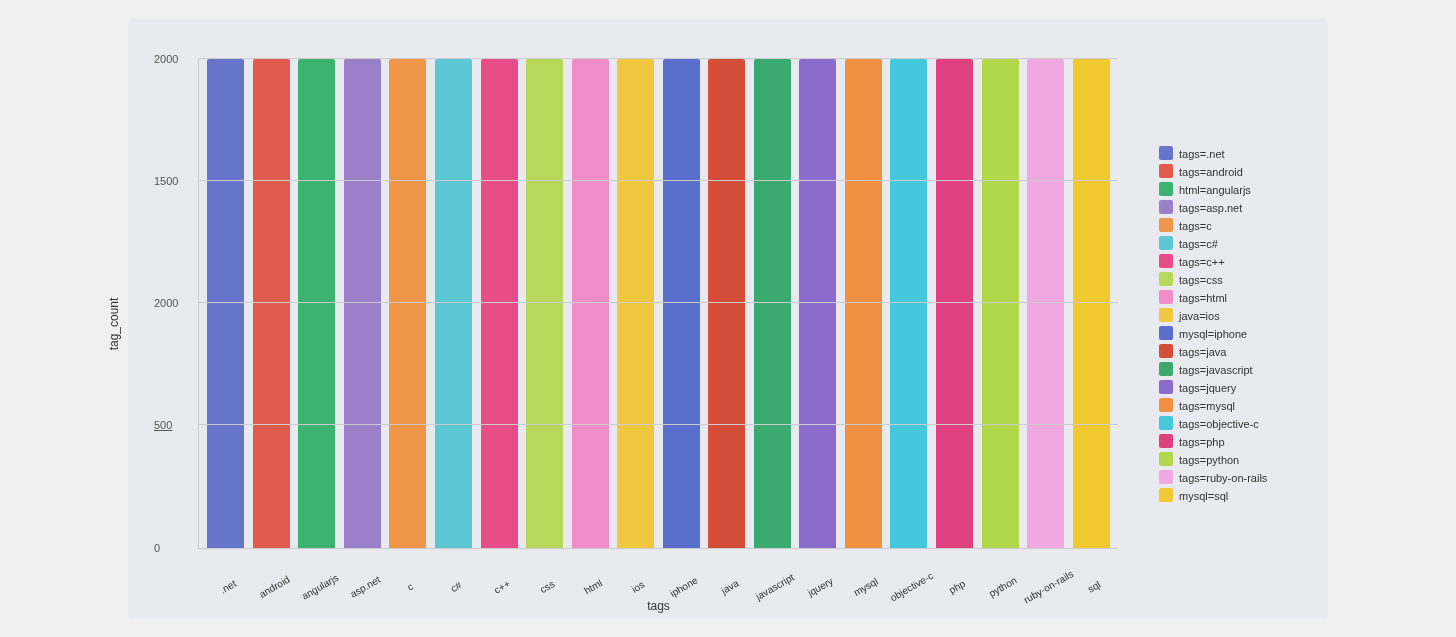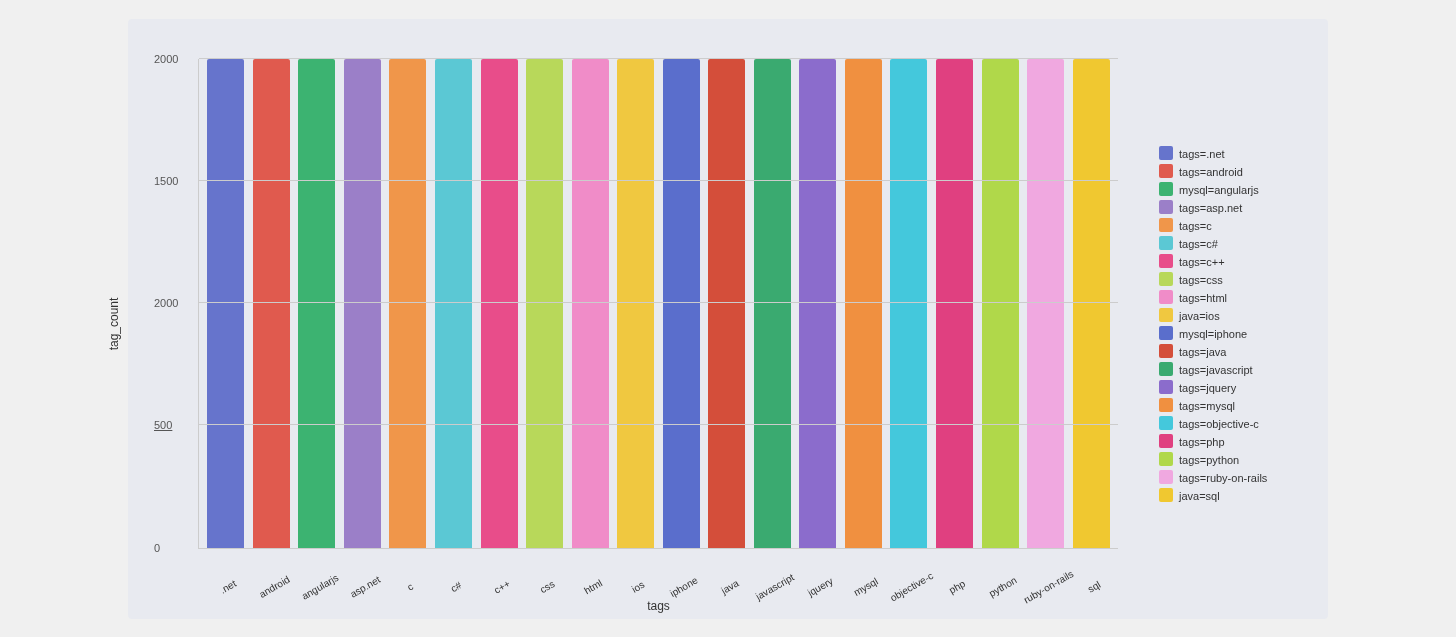--- a/index.html
+++ b/index.html
@@ -230,21 +230,21 @@
       <div class="legend-item">
         <div class="legend-color" style="background: rgb(102, 116, 204);"></div>
         <span>tags=.net</span>
       </div>
       <div class="legend-item">
         <div class="legend-color" style="background: rgb(224, 90, 78);"></div>
         <span>tags=android</span>
       </div>
       <div class="legend-item">
         <div class="legend-color" style="background: rgb(60, 179, 113);"></div>
-        <span>mysql=angularjs</span>
+        <span>html=angularjs</span>
       </div>
       <div class="legend-item">
         <div class="legend-color" style="background: rgb(155, 127, 200);"></div>
         <span>tags=asp.net</span>
       </div>
       <div class="legend-item">
         <div class="legend-color" style="background: rgb(240, 150, 74);"></div>
         <span>tags=c</span>
       </div>
       <div class="legend-item">
@@ -298,16 +298,16 @@
       <div class="legend-item">
         <div class="legend-color" style="background: rgb(176, 216, 74);"></div>
         <span>tags=python</span>
       </div>
       <div class="legend-item">
         <div class="legend-color" style="background: rgb(240, 168, 224);"></div>
         <span>tags=ruby-on-rails</span>
       </div>
       <div class="legend-item">
         <div class="legend-color" style="background: rgb(240, 200, 48);"></div>
-        <span>java=sql</span>
+        <span>mysql=sql</span>
       </div>
     </div>
 </div>
 
 </body></html>

